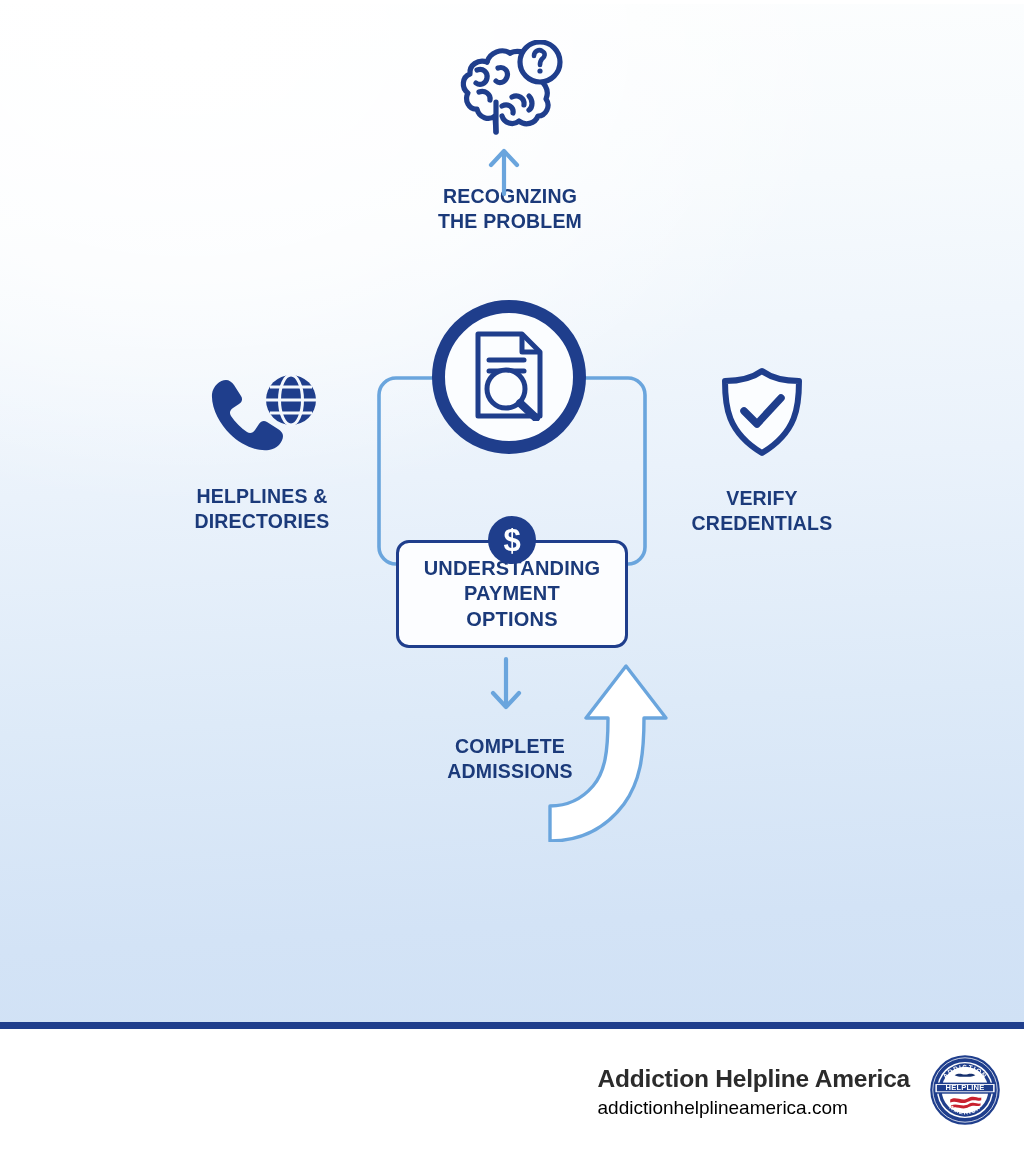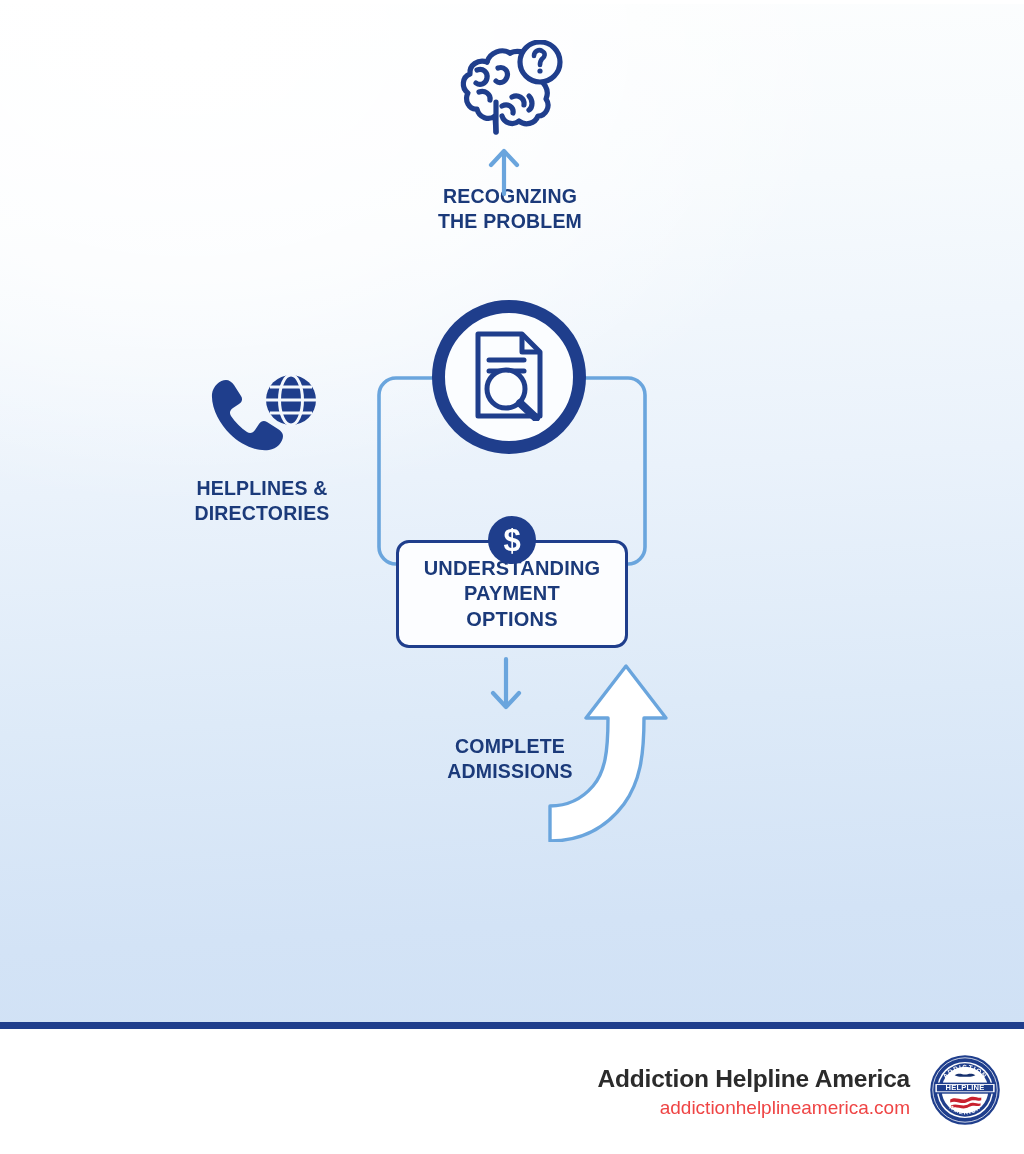--- a/index.html
+++ b/index.html
@@ -54,33 +54,33 @@
   }
   #footer-inner {
     position: absolute;
     right: 22px;
     top: 24px;
     display: flex;
     align-items: center;
     gap: 18px;
   }
   .footer-text {
-    text-align: right;
+    text-align: left;
     line-height: 1.2;
   }
   .brand-name {
     font-size: 24.5px;
     font-weight: bold;
     color: #2b2b2b;
     letter-spacing: -0.2px;
     white-space: nowrap;
   }
   .brand-url {
     font-size: 19px;
-    color: #ef4444;
+    color: #000000;
     margin-top: 3px;
     white-space: nowrap;
   }
 
   
   .node {
     position: absolute;
   }
   .node-label {
     font-size: 19.5px;
@@ -229,24 +229,35 @@
                    L39 32 C42 30 43 27 41 24 L34 13 C32 10 29 8 26 8 Z" fill="#1f3e8c"></path>
           <circle cx="91" cy="28" r="25" fill="#1f3e8c"></circle>
           <g stroke="#f4f8fd" stroke-width="3" fill="none">
             <ellipse cx="91" cy="28" rx="11.5" ry="25"></ellipse>
             <line x1="66" y1="28" x2="116" y2="28"></line>
             <line x1="70" y1="15" x2="112" y2="15"></line>
             <line x1="70" y1="41" x2="112" y2="41"></line>
           </g>
         </svg>
       </div>
-      <div class="node-label" style="margin-top:20px;">HELPLINES &amp;
+      <div class="node-label" style="margin-top:28px;">HELPLINES &amp;
 DIRECTORIES</div>
     </div>
 
+    <div id="node-verify" class="node">
+      <div class="icon-wrap">
+        <svg width="94" height="92" viewBox="0 0 94 92" fill="none">
+          <path d="M47 5 C36 13 22 15 10 15 C10 40 12 66 47 87 C82 66 84 40 84 15
+                   C72 15 58 13 47 5 Z" fill="#fbfdff" stroke="#1f3e8c" stroke-width="6" stroke-linejoin="round"></path>
+          <path d="M29 45 L42 58 L66 32" stroke="#1f3e8c" stroke-width="7.5" stroke-linecap="round" stroke-linejoin="round" fill="none"></path>
+        </svg>
+      </div>
+      <div class="node-label" style="margin-top:28px;">VERIFY
+CREDENTIALS</div>
+    </div>
 
     <div id="node-center" class="node">
       <div class="center-circle">
         <span>
           <svg width="86" height="92" viewBox="0 0 86 92" fill="none">
             <path d="M12 5 H56 L74 23 V87 H12 Z" stroke="#1f3e8c" stroke-width="5" stroke-linejoin="round" fill="none"></path>
             <path d="M56 5 V23 H74" stroke="#1f3e8c" stroke-width="5" stroke-linejoin="round" fill="none"></path>
             <line x1="23" y1="31" x2="58" y2="31" stroke="#1f3e8c" stroke-width="5" stroke-linecap="round"></line>
             <line x1="23" y1="42" x2="58" y2="42" stroke="#1f3e8c" stroke-width="5" stroke-linecap="round"></line>
             <circle cx="40" cy="60" r="19" fill="#fbfdff" stroke="#1f3e8c" stroke-width="5"></circle>

